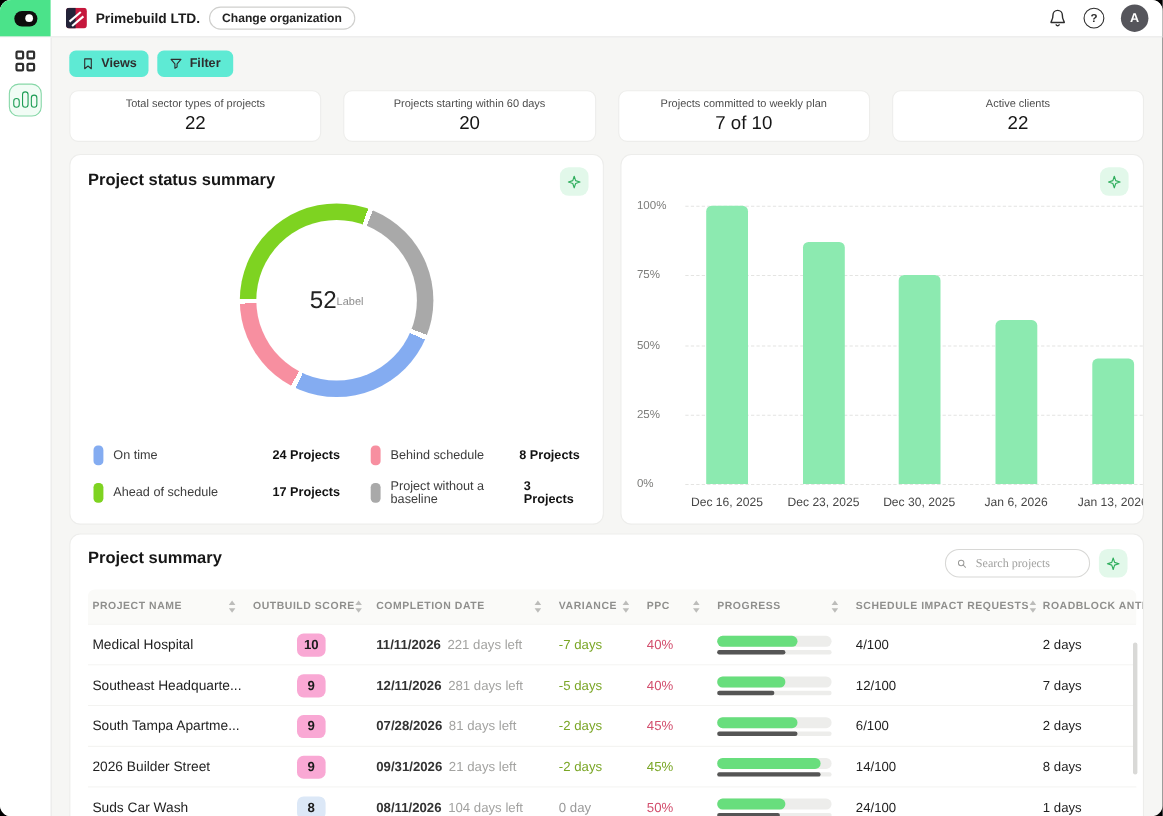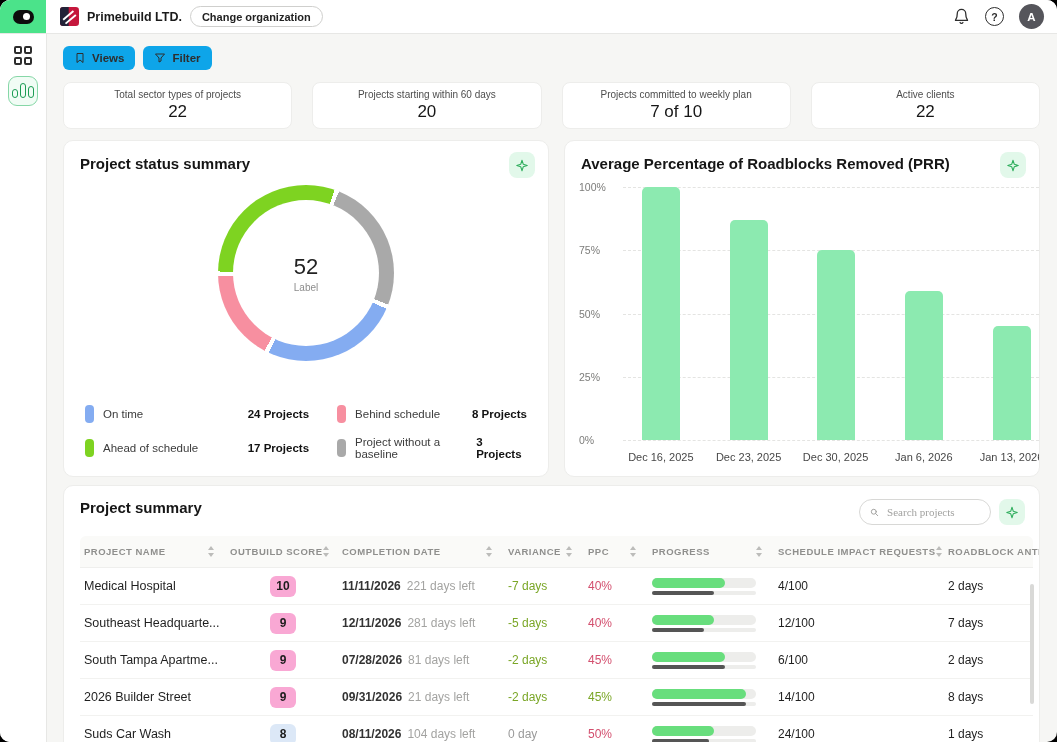--- a/index.html
+++ b/index.html
@@ -27,41 +27,41 @@
   .gridglyph i{background:transparent;border:2px solid #2e2e2e;border-radius:2px}
   .navbtn.active{width:30px;height:30px;border:1px solid #86d7a7;background:#f1fcf5;border-radius:9px;align-items:center;justify-content:center}
   .barsglyph{display:flex;align-items:flex-end;gap:2.5px}
   .barsglyph i{width:3.5px;background:transparent;border:1.6px solid #1d9d55;border-radius:3px}
   .barsglyph i:nth-child(1){height:7px}.barsglyph i:nth-child(2){height:13px}.barsglyph i:nth-child(3){height:10px}
 
   .content{flex:1;padding:12px 17px 0 16px;overflow:hidden;position:relative}
 
   
   .toolbar{display:flex;gap:8px;margin-bottom:12px}
-  .tbtn{display:flex;align-items:center;gap:6px;background:#0ea5e9;border:none;border-radius:6px;height:24px;padding:0 11px;font-size:11.5px;font-weight:600;color:#2e2e2e;font-family:inherit;cursor:pointer}
+  .tbtn{display:flex;align-items:center;gap:6px;background:#5eead4;border:none;border-radius:6px;height:24px;padding:0 11px;font-size:11.5px;font-weight:600;color:#2e2e2e;font-family:inherit;cursor:pointer}
 
   
   .kpis{display:flex;gap:20px;margin-bottom:11px}
   .kpi{flex:1;background:#fff;border:1px solid #ededeb;border-radius:8px;height:45px;display:flex;flex-direction:column;align-items:center;justify-content:center;gap:2px}
   .kl{font-size:10px;color:#4d4d4d}
   .kv{font-size:17px;color:#161616}
 
   
   .charts{display:flex;gap:15px;height:337px;margin-bottom:8px}
   .card{background:#fff;border:1px solid #ededeb;border-radius:10px;position:relative;overflow:hidden}
   .card.left{width:484px;flex:0 0 auto}
   .card.right{flex:1}
   .card h2{margin:14px 16px 0;font-size:15px;color:#161616;font-weight:700}
   .ai-btn{position:absolute;top:11px;right:13px;width:26px;height:26px;border-radius:8px;background:#e2f8ea;border:none;display:flex;align-items:center;justify-content:center;cursor:pointer}
 
   
   .donut-wrap{display:flex;justify-content:center;margin-top:13px}
   .donut{width:176px;height:176px;border-radius:50%;position:relative}
   .donut::after{content:"";position:absolute;inset:15px;background:#fff;border-radius:50%}
-  .dcenter{position:absolute;inset:0;display:flex;flex-direction:column;align-items:center;justify-content:center;z-index:1}
+  .dcenter{position:absolute;inset:0;display:flex;flex-direction:row;align-items:center;justify-content:center;z-index:1}
   .dval{font-size:22px;color:#222}
   .dlab{font-size:10px;color:#8d8d8d;margin-top:2px}
   .legend{position:absolute;left:21px;right:21px;bottom:16px;display:grid;grid-auto-flow:column;grid-template-rows:auto auto;grid-template-columns:1.18fr 1fr;row-gap:13px;column-gap:28px}
   .litem{display:flex;align-items:center}
   .sw{width:9px;height:18px;border-radius:4px;flex:0 0 auto}
   .ll{font-size:11.5px;color:#3c3c3c;margin-left:9px}
   .lv{margin-left:auto;font-size:11.5px;font-weight:700;color:#121212}
 
   
   .prr-wrap{position:absolute;left:14px;right:0;top:46px;bottom:8px}
@@ -233,21 +233,20 @@
             </div>
             <div class="litem">
               <span class="sw" style="background: rgb(169, 169, 169);"></span>
               <span class="ll">Project without a baseline</span>
               <span class="lv">3 Projects</span>
             </div>
           </div>
         </section>
 
         <section class="card right">
-          <h2>Average Percentage of Roadblocks Removed (PRR)</h2>
           <button class="ai-btn">
             <svg width="15" height="15" viewBox="0 0 24 24" fill="none" stroke="#2fae5d" stroke-width="1.8" stroke-linejoin="round">
                 <path d="M12 3l2.2 6.8L21 12l-6.8 2.2L12 21l-2.2-6.8L3 12l6.8-2.2z"></path>
               </svg>
           </button>
           <div class="prr-wrap">
             <div class="yticks">
                 <div class="ytick" style="top: 0%;">100%</div>
                 <div class="ytick" style="top: 25%;">75%</div>
                 <div class="ytick" style="top: 50%;">50%</div>

